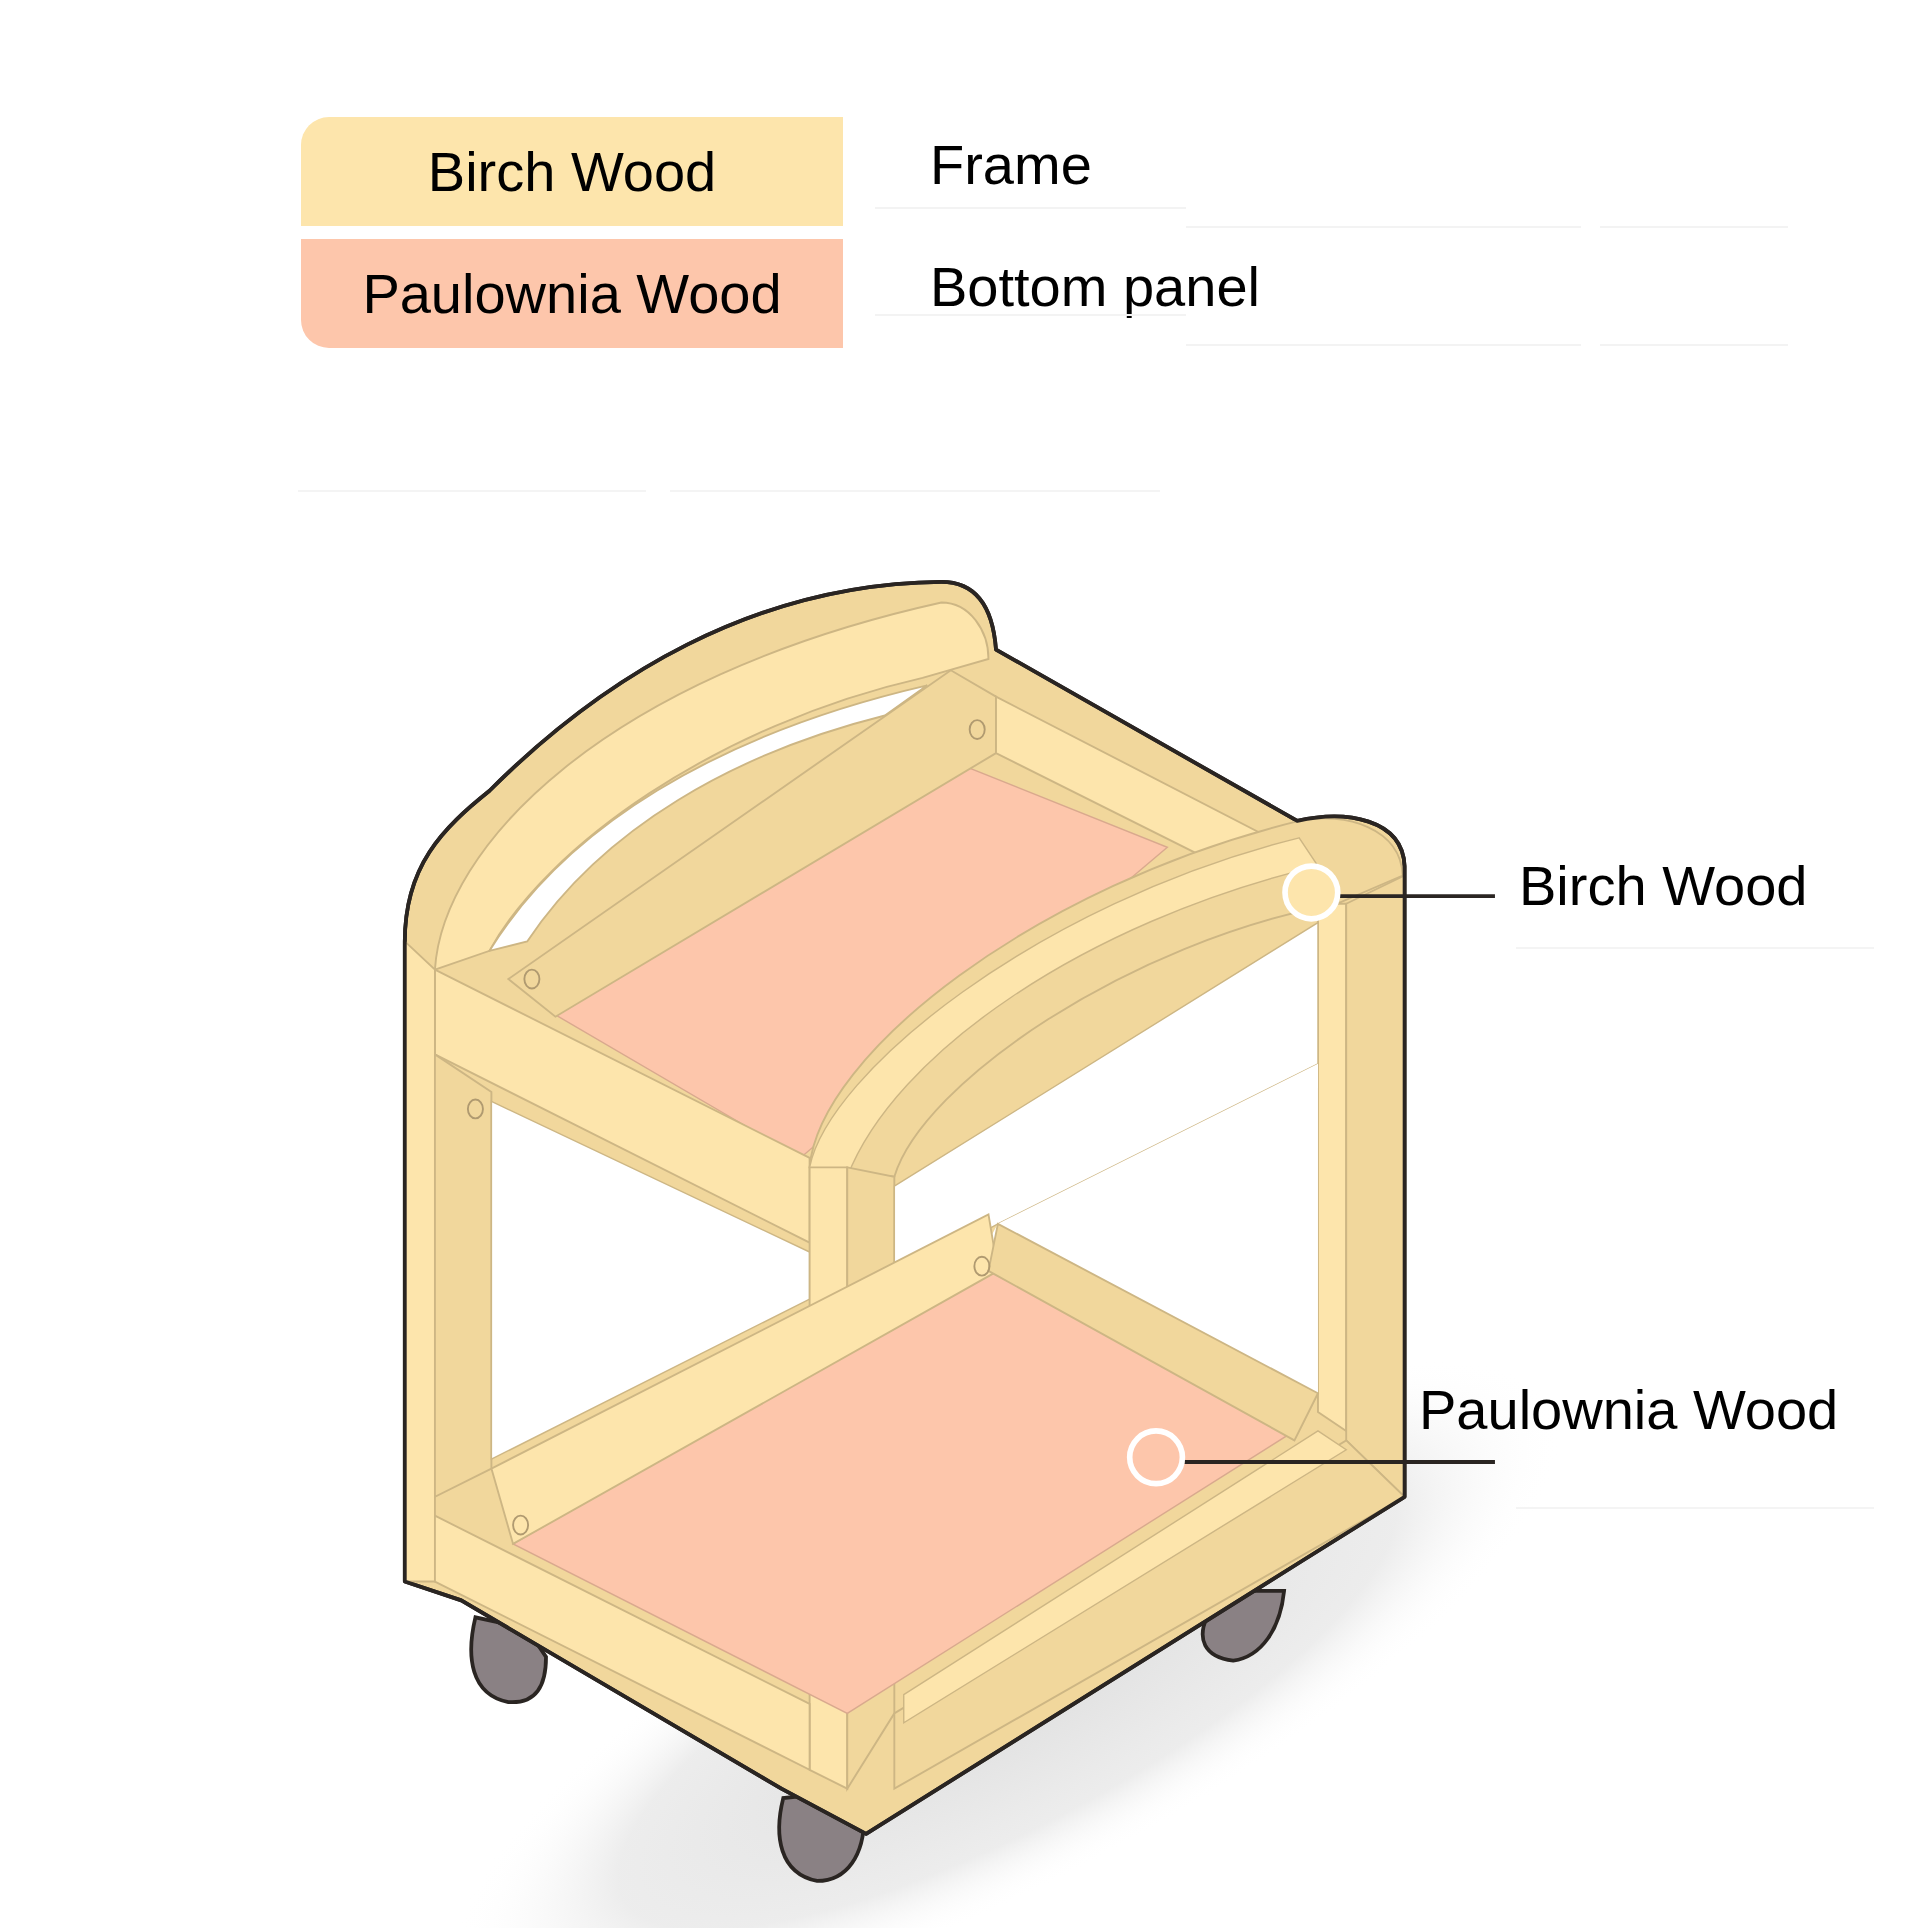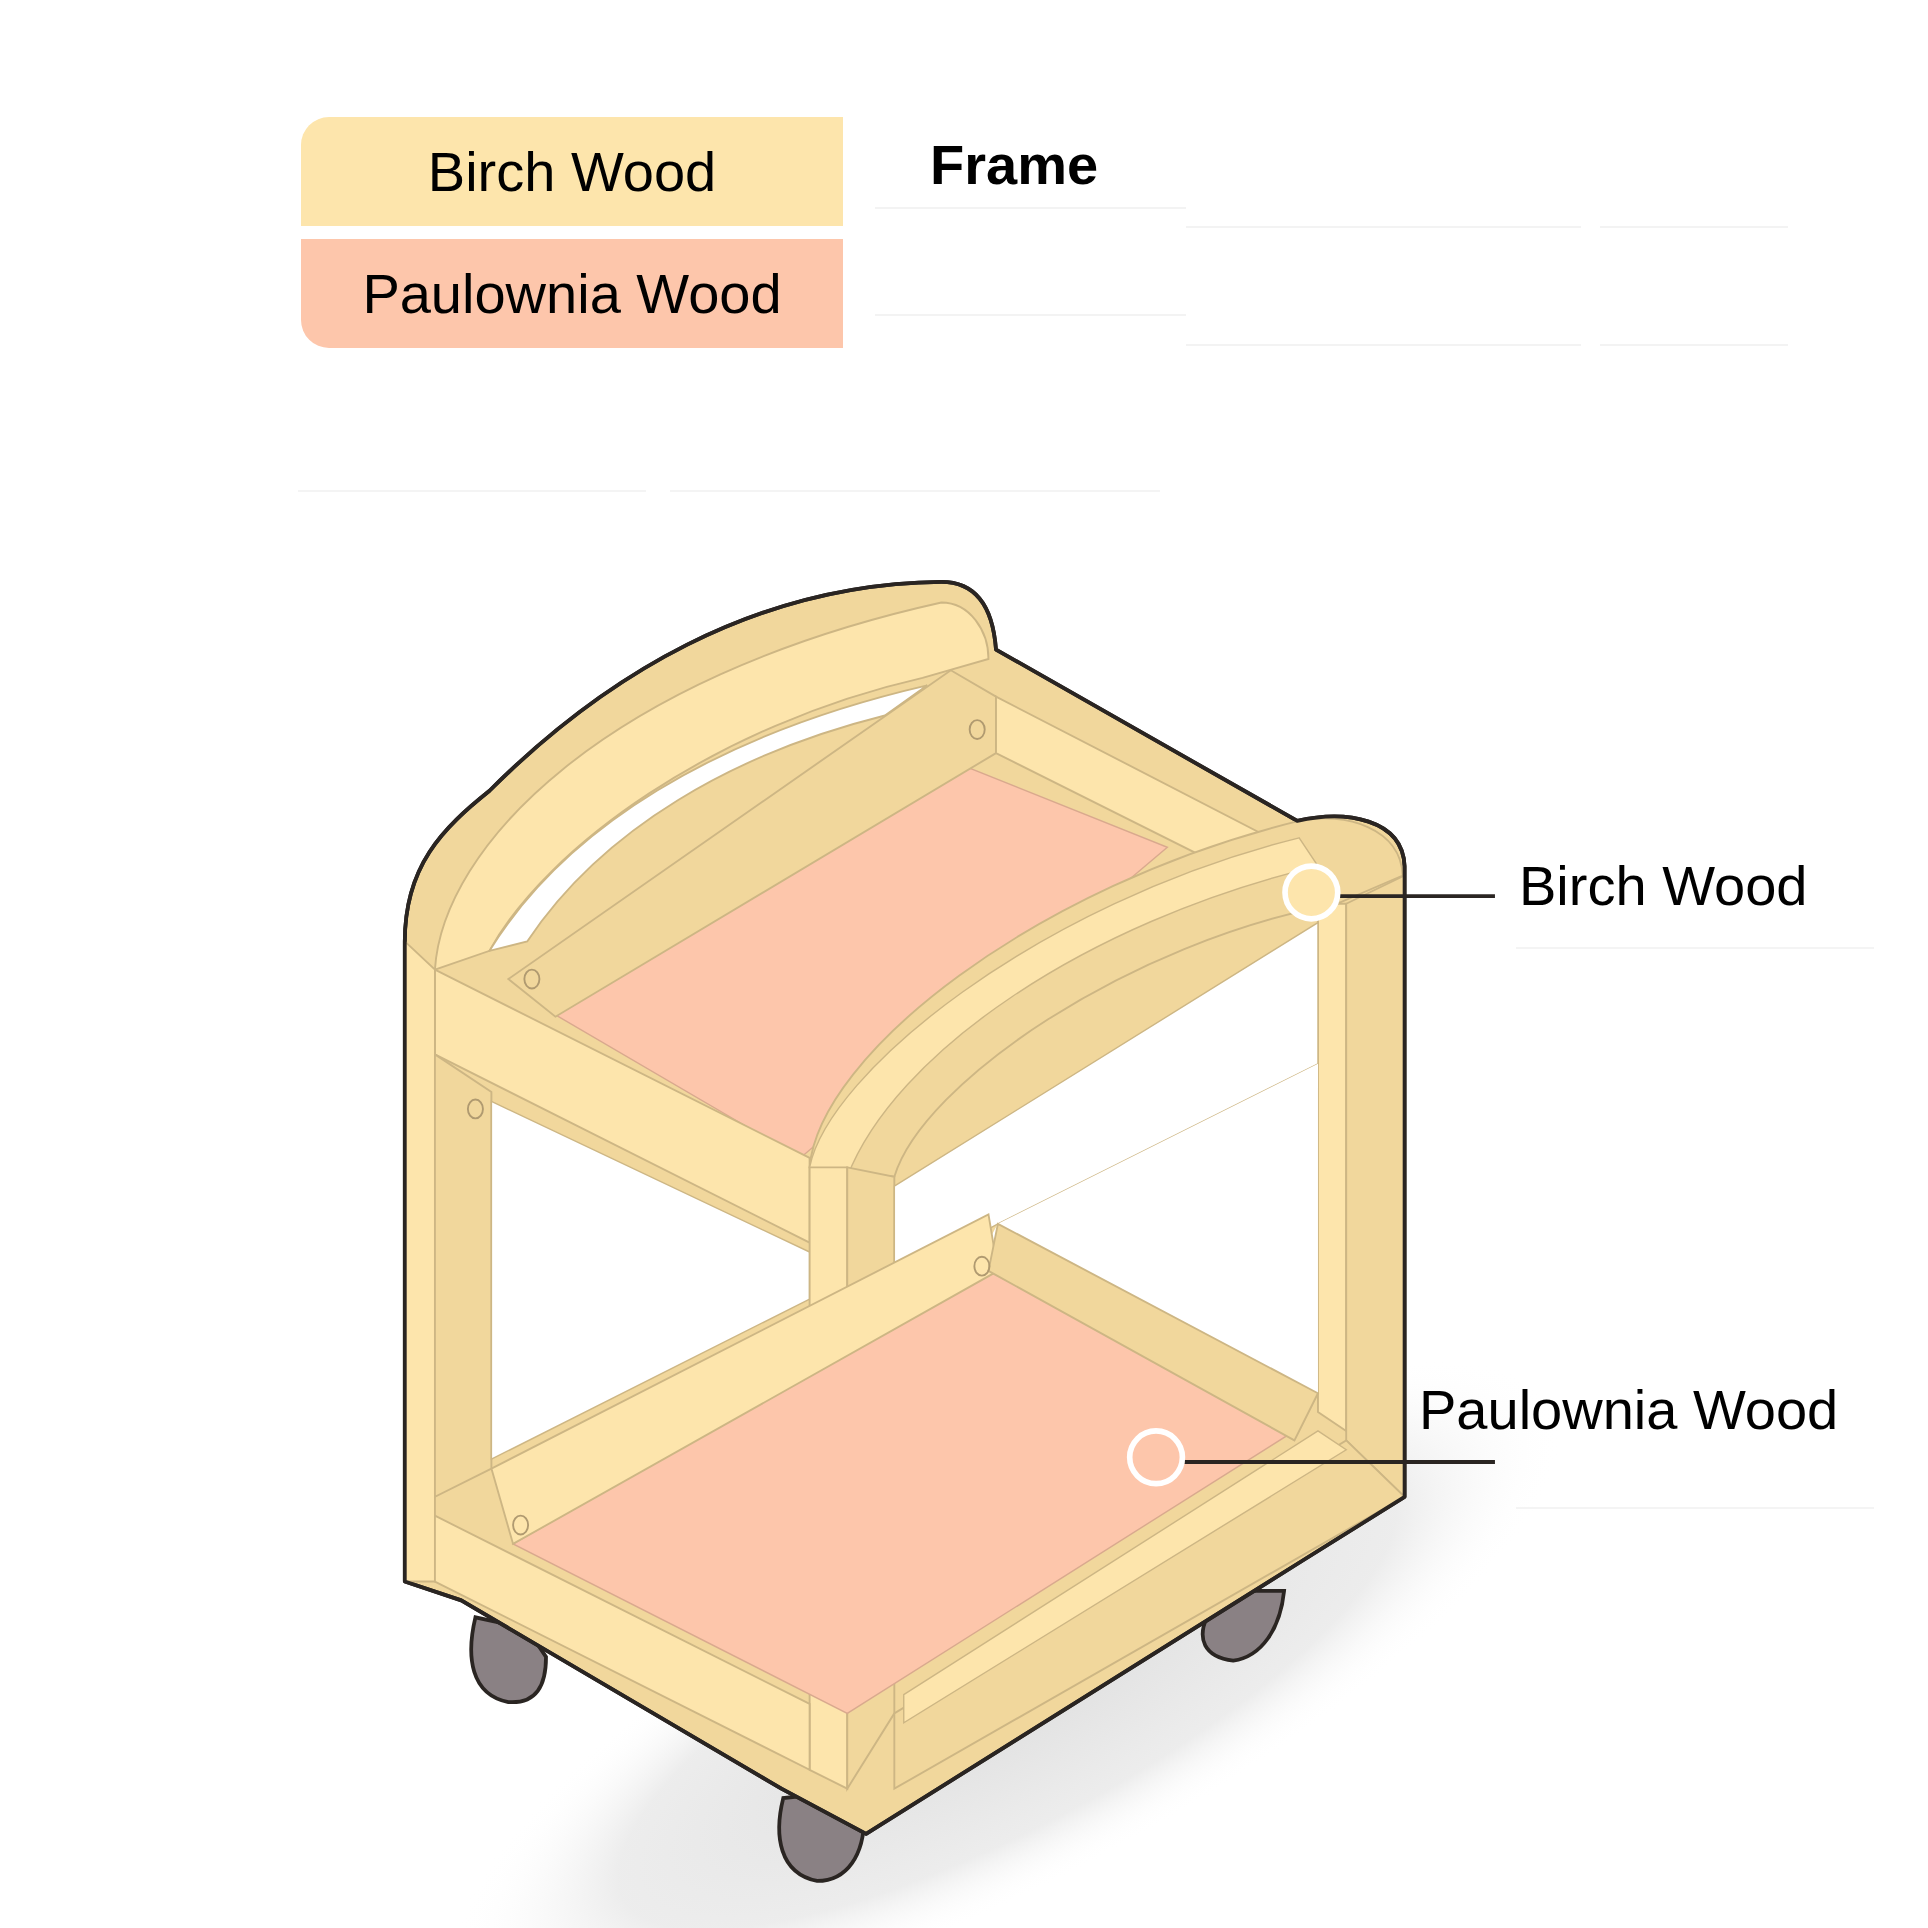--- a/index.html
+++ b/index.html
@@ -7,21 +7,21 @@
          font-family: "Liberation Sans", sans-serif; color: #000; }
   .legend { position: absolute; left: 301px; top: 117px; width: 1507px; }
   .legend-row { position: relative; height: 109px; }
   .legend-row + .legend-row { margin-top: 13px; }
   .swatch { position: absolute; left: 0; top: 0; width: 542px; height: 109px;
             display: flex; align-items: center; justify-content: center;
             font-size: 56px; }
   .swatch.birch { border-top-left-radius: 28px; }
   .swatch.paulownia { border-bottom-left-radius: 28px; }
   .legend-desc { position: absolute; left: 629px; top: 0; height: 94px;
-                 display: flex; align-items: center; font-size: 56px; font-weight: bold; }
+                 display: flex; align-items: center; font-size: 56px; }
   .legend-row .rule { position: absolute; height: 1.9px; background: #f3f3f3; }
   .diagram { position: absolute; left: 0; top: 0; width: 1928px; height: 1928px; }
   .callout-label { position: absolute; font-size: 56px; white-space: nowrap; }
   .faint-rule { position: absolute; height: 1.9px; background: #f4f4f4; }
 </style>
 </head>
 <body>
 
 <div class="legend">
   <div class="legend-row">
@@ -30,20 +30,21 @@
     </div>
     <div class="legend-desc">Frame</div>
     <div class="rule" style="left:574px; top:90px; width:311px;"></div>
     <div class="rule" style="left:885px; top:109px; width:395px;"></div>
     <div class="rule" style="left:1299px; top:109px; width:188px;"></div>
   </div>
   <div class="legend-row">
     <div class="swatch paulownia" style="background:#fdc6ab;">
       <span>Paulownia Wood</span>
     </div>
+    <div class="legend-desc">Bottom panel</div>
     <div class="rule" style="left:574px; top:75px; width:311px;"></div>
     <div class="rule" style="left:885px; top:105px; width:395px;"></div>
     <div class="rule" style="left:1299px; top:105px; width:188px;"></div>
   </div>
 </div>
 <div class="faint-rule" style="left:298px; top:490px; width:348px;"></div>
 <div class="faint-rule" style="left:670px; top:490px; width:490px;"></div>
 
 <svg class="diagram" viewBox="0 0 2048 2048" xmlns="http://www.w3.org/2000/svg">
   <defs>

